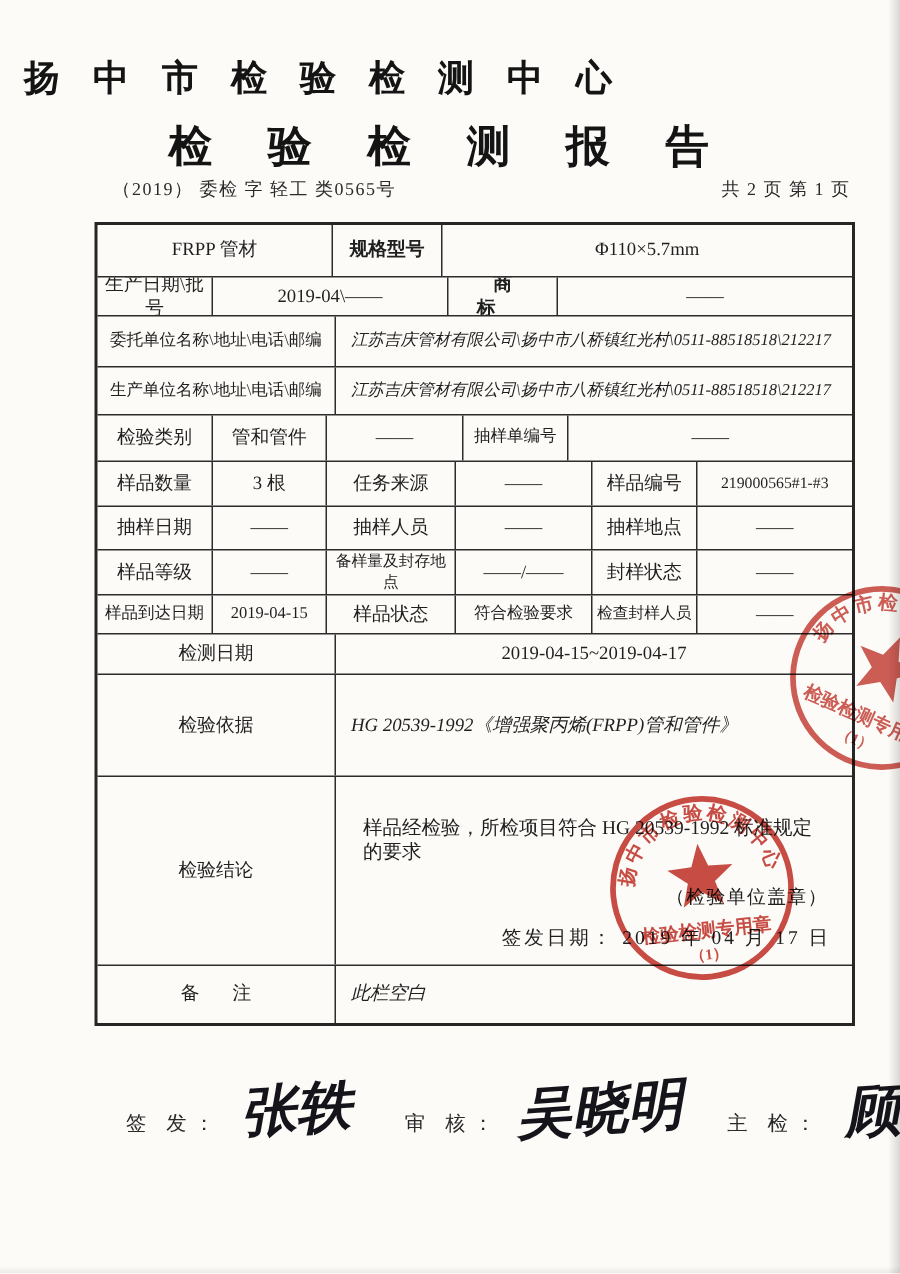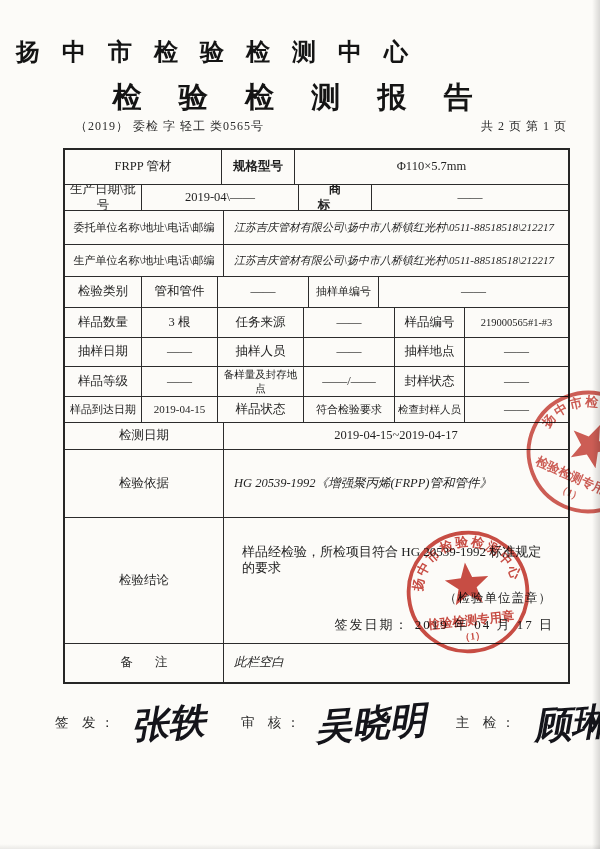--- a/index.html
+++ b/index.html
@@ -46,22 +46,22 @@
   .w159{width:159px;} .w76{width:76px;} .w86{width:86px;}
   .w91{width:91px;} .w70{width:70px;}
   .concl{
     position:relative;display:block;text-align:left;
     padding:26px 16px 8px 18px;font-size:13px;
   }
   .seal-note{position:absolute;right:16px;bottom:36px;font-size:12.5px;letter-spacing:1px;}
   .issue-line{position:absolute;right:14px;bottom:10px;font-size:13px;letter-spacing:2px;}
   
   .sig-row{
-    position:absolute;left:55px;top:688px;width:512px;height:70px;
-    display:flex;align-items:center;white-space:nowrap;
+    position:absolute;left:84px;top:688px;width:512px;height:70px;
+    display:flex;align-items:flex-end;white-space:nowrap;
   }
   .sig-lbl{font-size:13.5px;letter-spacing:5px;color:#2a2a2a;flex:none;}
   .sig-name{
     font-family:"DejaVu Sans","Liberation Sans",sans-serif;
     font-size:37px;font-weight:600;font-style:italic;color:#14141a;
     transform:rotate(-4deg);flex:none;line-height:1;
   }
   
   .stamp{position:absolute;mix-blend-mode:multiply;pointer-events:none;}
   .stamp-main{left:401px;top:525px;width:134px;height:134px;transform:rotate(-6deg);opacity:.9;}

